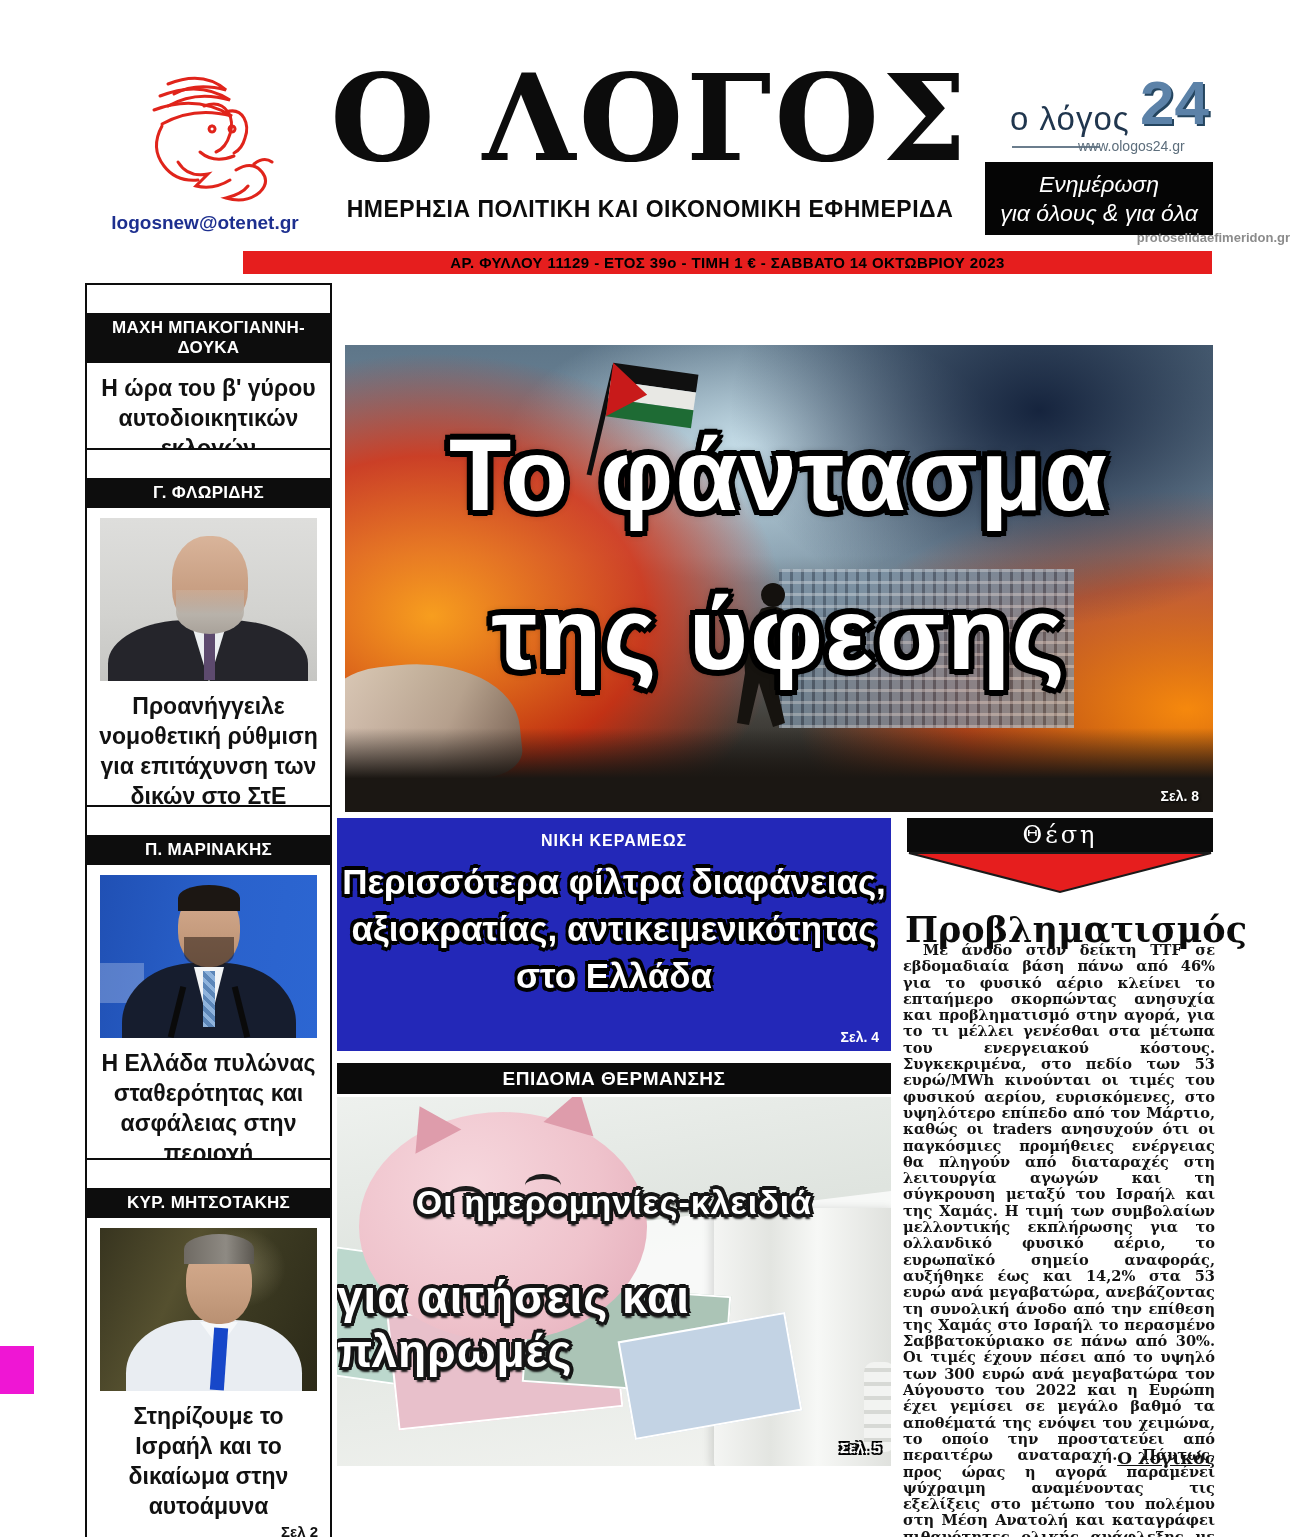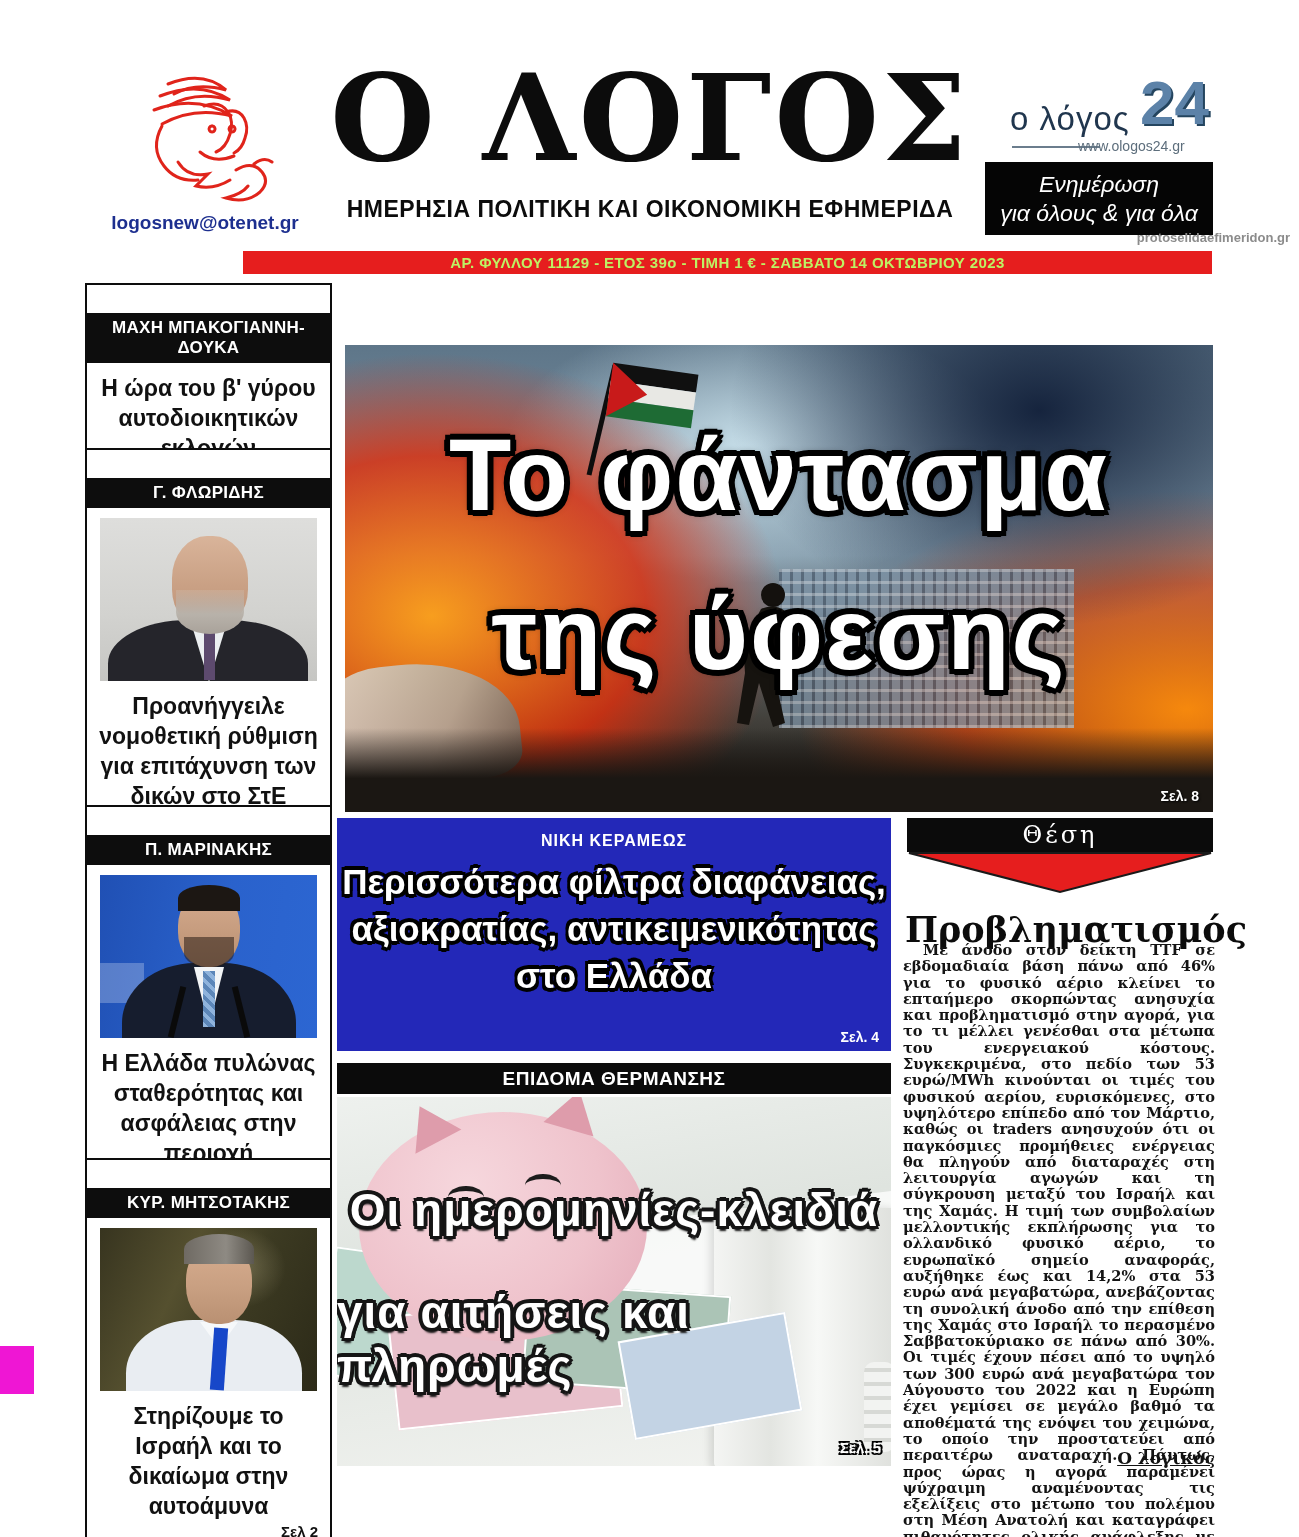--- a/index.html
+++ b/index.html
@@ -20,21 +20,21 @@
   .weblogo-text{position:absolute;left:18px;top:22px;font-size:33px;color:#20364e;letter-spacing:1px;}
   .weblogo-number{position:absolute;left:148px;top:-6px;font-size:62px;font-weight:bold;color:#5c82a8;
         text-shadow:2px 2px 0 #24455f;line-height:62px;}
   .weblogo-rule{left:1012px;top:146px;width:88px;height:2px;background:#6b7d8d;}
   .website{left:1078px;top:138px;width:130px;font-size:14px;color:#5d6e7c;}
   .tagline-box{left:985px;top:162px;width:228px;height:73px;background:#050505;color:#fff;
         display:flex;flex-direction:column;justify-content:center;align-items:center;
         font-style:italic;font-size:23px;line-height:29px;}
   .watermark{left:1078px;top:230px;width:212px;text-align:right;font-weight:bold;
         font-size:13px;color:#8b8b8b;}
-  .date-bar{left:243px;top:251px;width:969px;height:23px;background:#e61e1e;color:#bef264;
+  .date-bar{left:243px;top:251px;width:969px;height:23px;background:#e61e1e;color:#000000;
         font-weight:bold;font-size:15px;display:flex;align-items:center;justify-content:center;
         letter-spacing:.4px;}
 
   
   .side-box{left:85px;width:247px;background:#fff;border:2px solid #0d0d0d;box-sizing:border-box;}
   .side-head{background:#0d0d0d;color:#fff;font-weight:bold;font-size:17px;text-align:center;
         padding:5px 2px;letter-spacing:.3px;margin-top:28px;}
   .side-title{font-weight:bold;font-size:23px;line-height:30px;text-align:center;padding:10px 6px 0 6px;}
   .side-page{font-weight:bold;font-size:15px;text-align:right;padding:2px 12px 8px 0;}
   .side-photo{position:relative;margin:10px auto 0 auto;width:217px;height:163px;overflow:hidden;}
@@ -142,21 +142,21 @@
   .note4{left:52%;top:62%;width:30%;height:26%;background:#c3d3e4;transform:rotate(-10deg);}
   .radiator{position:absolute;right:-2%;top:30%;width:34%;height:72%;
         background:linear-gradient(90deg,#f4f5f3 0%,#e3e5e1 30%,#f7f8f6 55%,#dcdeda 100%);
         border-radius:12px;box-shadow:-4px 0 8px rgba(0,0,0,.12);}
   .radiator-knob{position:absolute;right:4%;top:58%;width:16%;height:34%;border-radius:10px;
         background:repeating-linear-gradient(0deg,#f2f3f1 0 10px,#d7d9d5 10px 14px);}
   .piggy-headline{position:absolute;left:0;top:0;width:100%;height:100%;display:flex;flex-direction:column;
         align-items:center;color:#fff;font-weight:bold;
         text-shadow:-3px -3px 0 #151515,3px -3px 0 #151515,-3px 3px 0 #151515,3px 3px 0 #151515,
                     0 5px 2px #151515,0 -4px 0 #151515,4px 0 0 #151515,-4px 0 0 #151515;}
-  .piggy-line1{font-size:46px;margin-top:86px;letter-spacing:1px;}
+  .piggy-line1{font-size:34px;margin-top:86px;letter-spacing:1px;}
   .piggy-line2{font-size:46px;margin-top:48px;letter-spacing:1px;}
   .piggy-page{position:absolute;right:10px;bottom:10px;color:#fff;font-weight:bold;font-size:15px;
         text-shadow:-2px -2px 0 #000,2px -2px 0 #000,-2px 2px 0 #000,2px 2px 0 #000;}
 
   
   .thesi-bar{left:907px;top:818px;width:306px;height:34px;background:#0b0b0b;color:#fff;
         font-family:"DejaVu Serif",serif;font-size:24px;letter-spacing:3px;
         display:flex;align-items:center;justify-content:center;}
   .thesi-arrow{left:907px;top:852px;width:306px;height:42px;}
   .opinion-title{left:905px;top:893px;width:310px;text-align:center;

